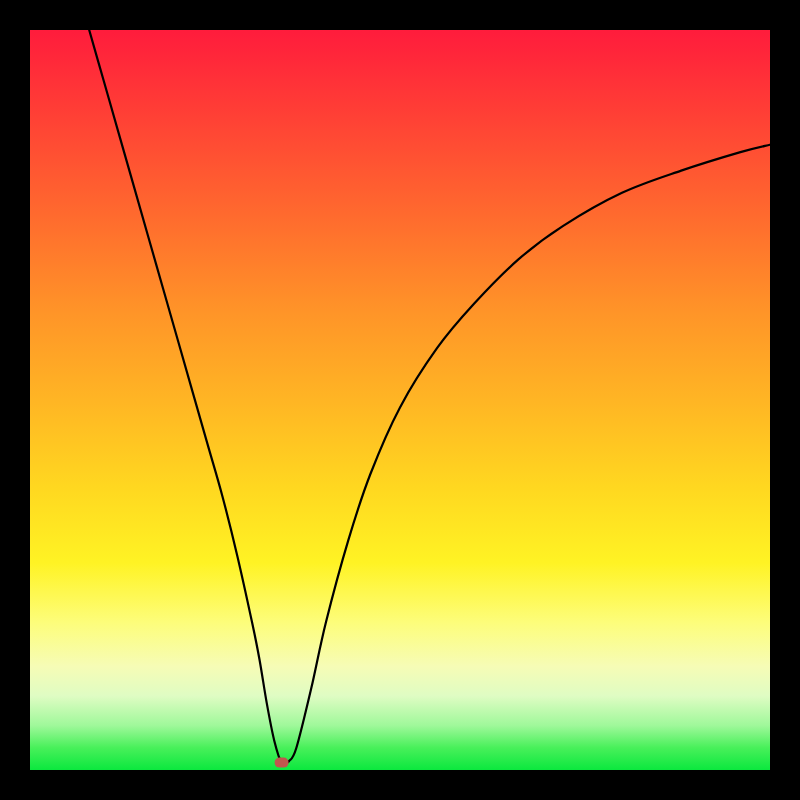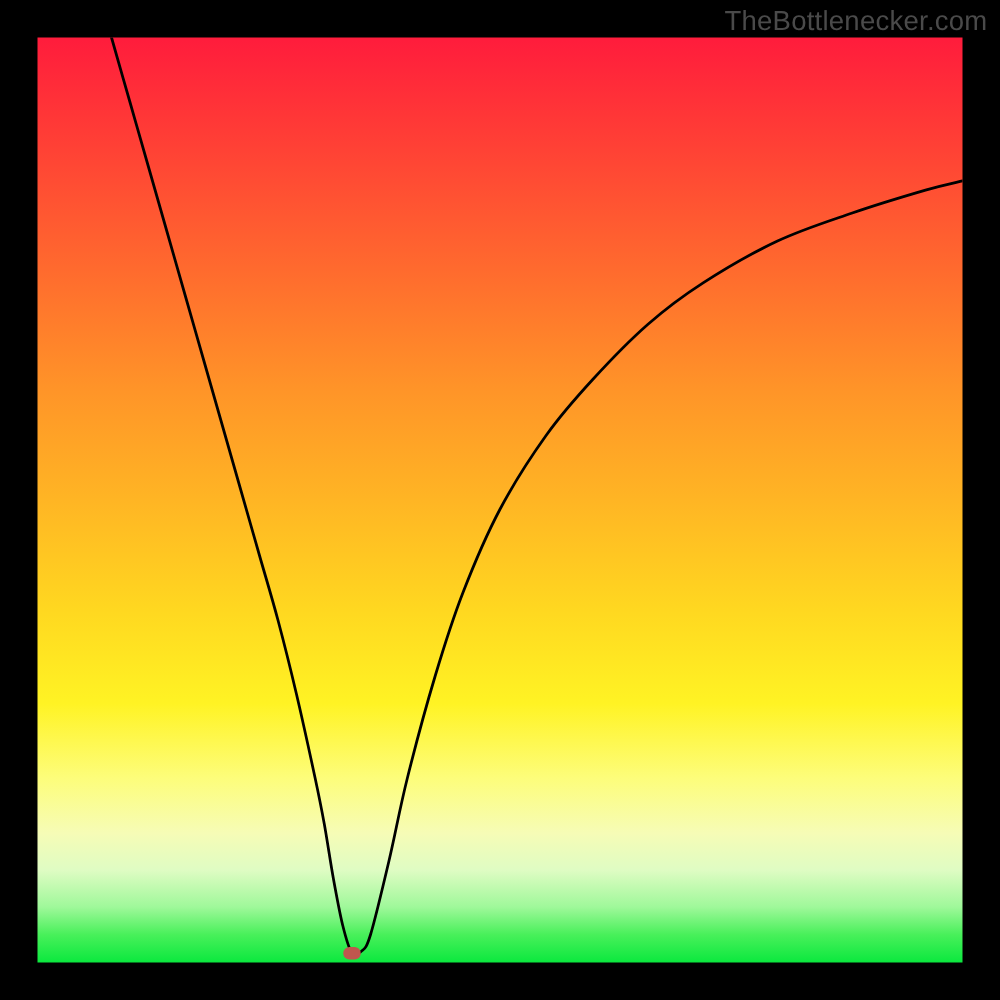--- a/index.html
+++ b/index.html
@@ -60,20 +60,19 @@
   }
   .marker {
     fill: #c0564e;
     stroke: none;
   }
 </style>
 </head>
 <body>
 
 <div class="outer">
-  <div class="watermark">TheBottlenecker.com</div>
   <div class="plot-area">
     <svg class="curve" viewBox="0 0 740 740" preserveAspectRatio="none">
       <path id="curve-path" fill="none" stroke="#000" stroke-width="2.2" stroke-linejoin="round" stroke-linecap="round" d="M 59.2,0 C 61.66666666666667,8.633333333333326 69.06666666666666,34.53333333333329 74,51.799999999999955 C 78.93333333333334,69.06666666666662 83.86666666666666,86.33333333333336 88.8,103.60000000000002 C 93.73333333333333,120.86666666666669 98.66666666666667,138.1333333333333 103.60000000000001,155.39999999999998 C 108.53333333333335,172.66666666666666 113.46666666666667,189.93333333333337 118.4,207.20000000000005 C 123.33333333333334,224.46666666666673 128.26666666666665,241.73333333333335 133.2,259 C 138.13333333333333,276.26666666666665 143.06666666666666,293.53333333333336 148,310.8 C 152.93333333333334,328.06666666666666 157.86666666666667,345.3333333333333 162.8,362.59999999999997 C 167.73333333333335,379.8666666666666 172.66666666666666,397.1333333333333 177.6,414.4 C 182.53333333333333,431.66666666666663 187.46666666666667,447.7 192.4,466.2 C 197.33333333333334,484.7 202.26666666666668,504.4333333333333 207.20000000000002,525.4 C 212.13333333333335,546.3666666666667 218.3,574.7333333333333 222,592 C 225.7,609.2666666666667 226.93333333333334,615.4333333333334 229.4,629 C 231.86666666666667,642.5666666666666 234.33333333333334,659.8333333333333 236.8,673.4 C 239.26666666666668,686.9666666666667 241.73333333333335,700.5333333333333 244.20000000000002,710.4 C 246.66666666666669,720.2666666666667 249.13333333333335,729.1466666666666 251.60000000000002,732.6 C 254.0666666666667,736.0533333333334 256.53333333333336,733.5866666666667 259,731.12 C 261.46666666666664,728.6533333333333 262.7,729.8866666666667 266.4,717.8 C 270.09999999999997,705.7133333333333 276.26666666666665,679.5666666666667 281.2,658.6 C 286.1333333333333,637.6333333333333 289.8333333333333,616.6666666666666 296,592 C 302.1666666666667,567.3333333333334 310.79999999999995,535.2666666666667 318.2,510.6 C 325.6,485.93333333333334 331.7666666666667,466.2 340.40000000000003,444 C 349.03333333333336,421.8 358.9,398.3666666666667 370,377.40000000000003 C 381.1,356.4333333333334 394.66666666666674,335.4666666666667 407.00000000000006,318.20000000000005 C 419.33333333333337,300.9333333333334 430.43333333333334,288.6 444,273.8 C 457.56666666666666,259 473.6,242.35000000000002 488.40000000000003,229.40000000000003 C 503.20000000000005,216.45000000000005 515.5333333333333,207.20000000000005 532.8,196.10000000000002 C 550.0666666666666,185 572.2666666666667,172.04999999999998 592,162.79999999999995 C 611.7333333333333,153.54999999999993 631.4666666666667,147.38333333333324 651.2,140.5999999999999 C 670.9333333333334,133.81666666666658 695.6,126.41666666666667 710.4,122.10000000000002 C 725.1999999999999,117.78333333333337 735.0666666666666,115.93333333333338 740,114.70000000000005"></path>
       <rect id="marker-dot" class="marker" width="14" height="10" rx="5" ry="5" x="244.60000000000002" y="727.6"></rect>
     </svg>
   </div>
 </div>
 
 </body></html>

